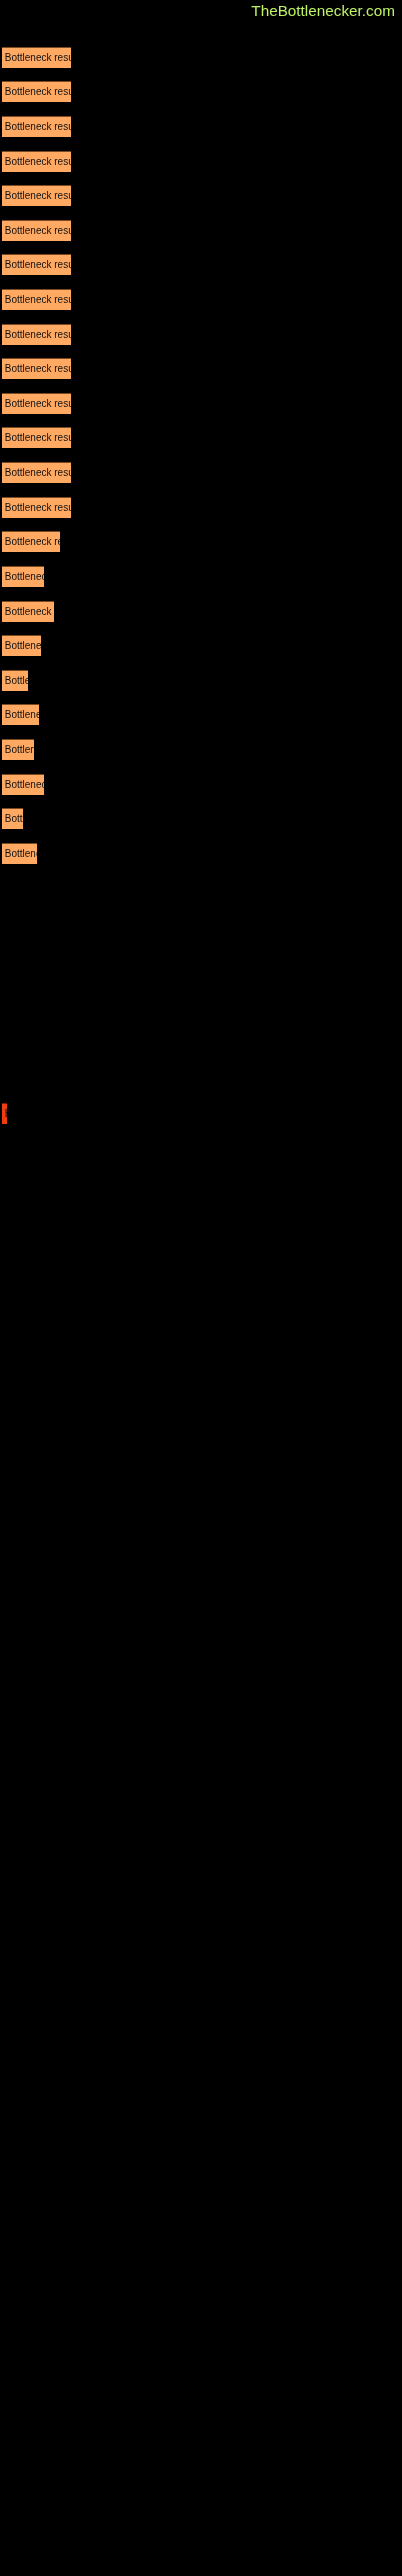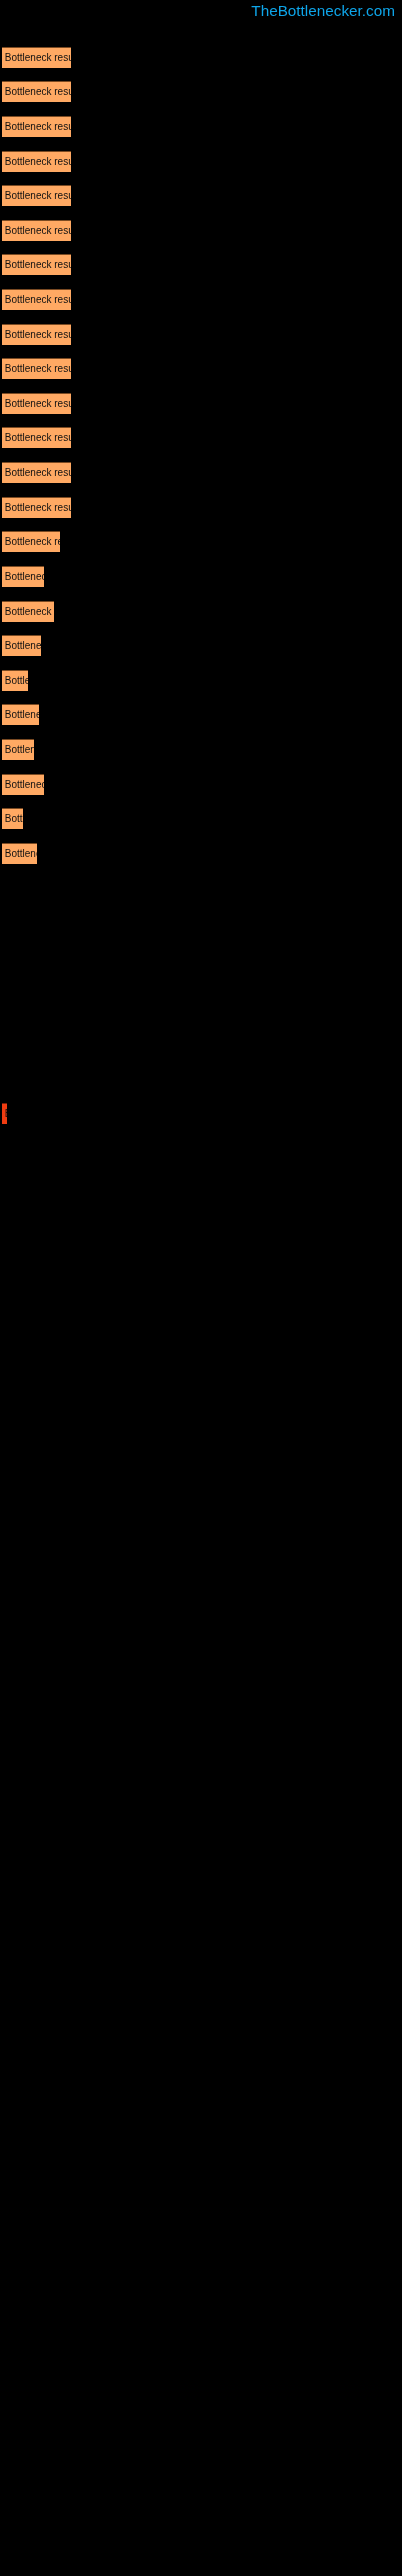--- a/index.html
+++ b/index.html
@@ -11,21 +11,21 @@
     width: 403px;
     height: 2576px;
     position: relative;
     overflow: hidden;
     font-family: "Liberation Sans", sans-serif;
   }
   #watermark {
     position: absolute;
     top: 1.6px;
     right: 8px;
-    color: #0ea5e9;
+    color: #bef264;
     font-size: 15.3px;
     font-family: "Liberation Sans", sans-serif;
     letter-spacing: 0px;
     white-space: nowrap;
   }
   #chart-area {
     position: absolute;
     top: 0;
     left: 0;
     width: 403px;

